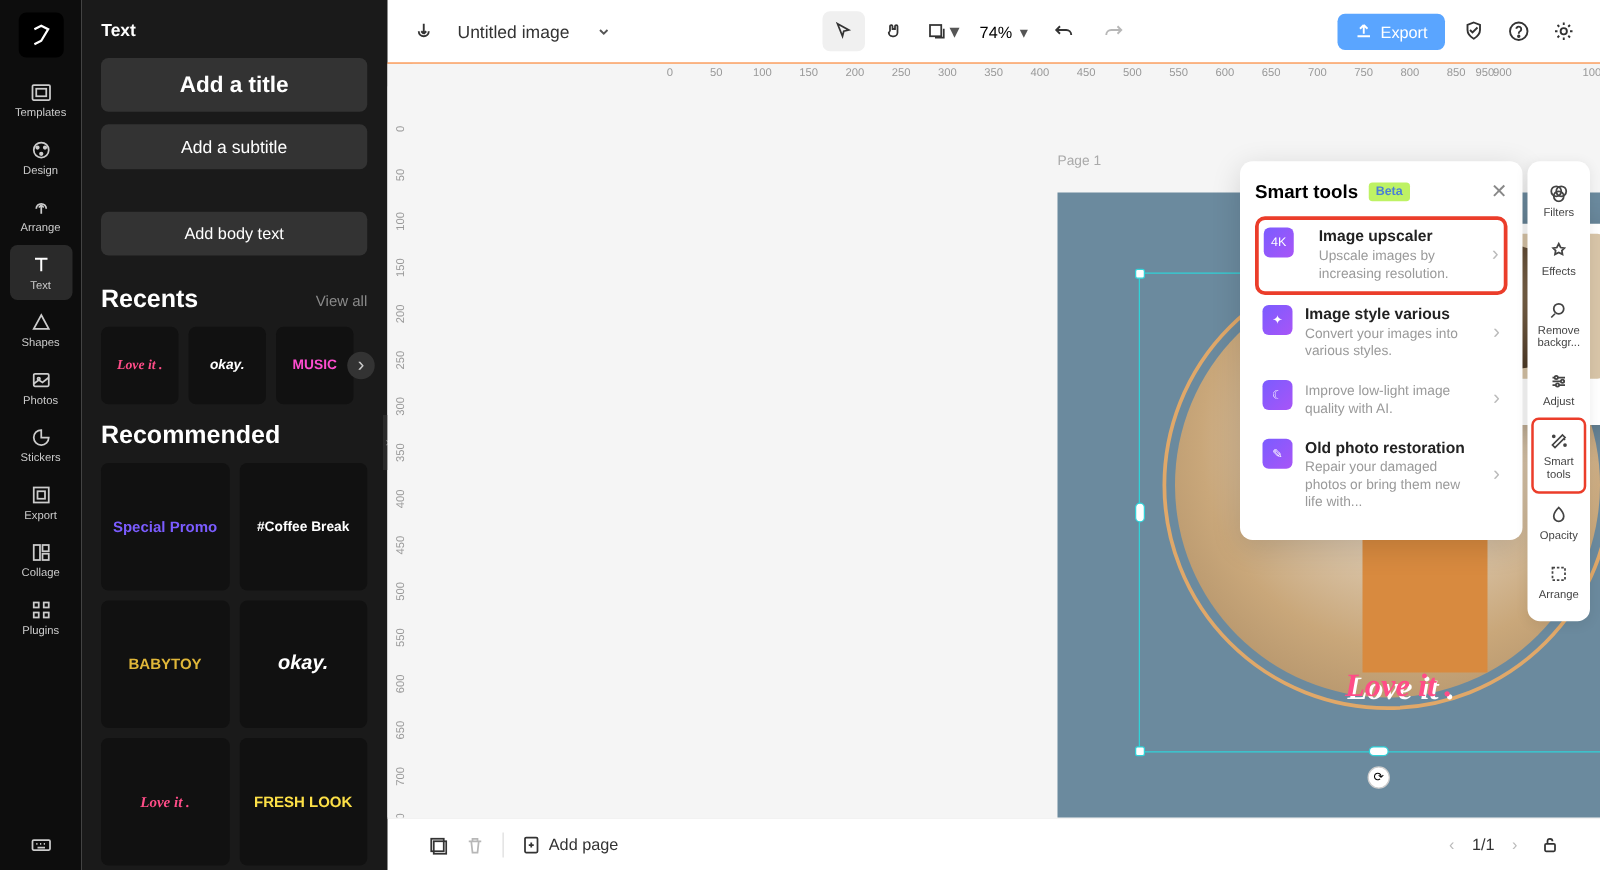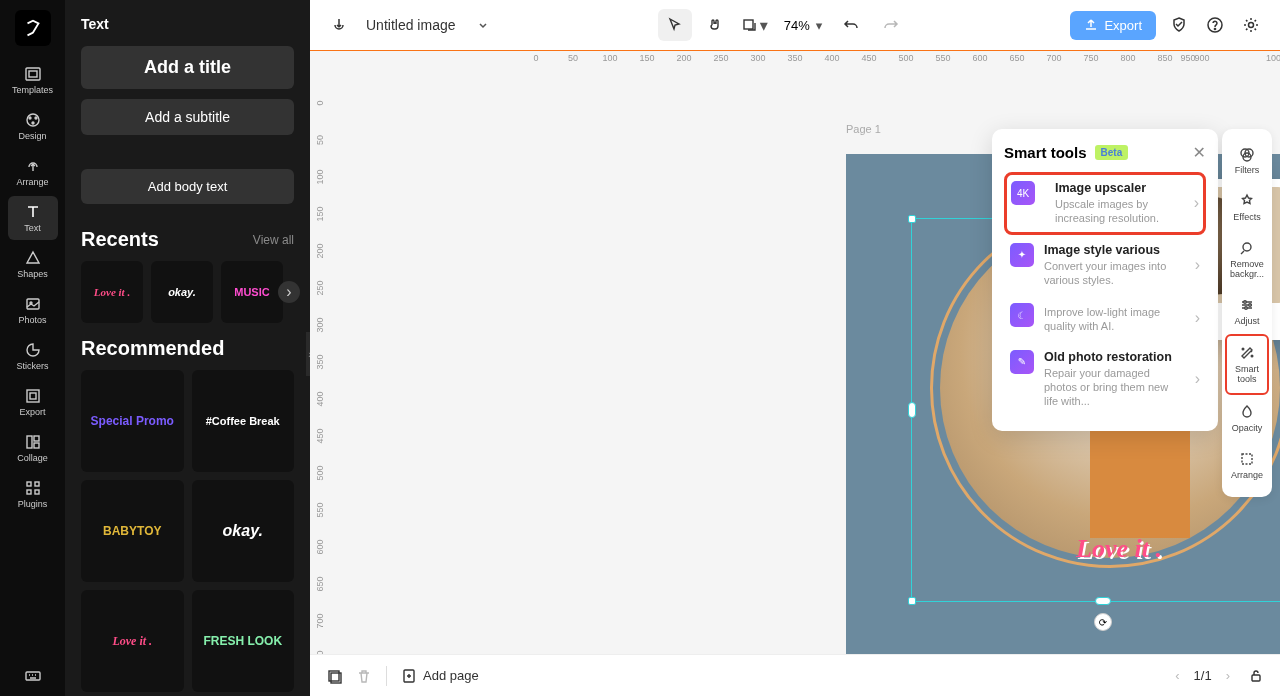--- a/index.html
+++ b/index.html
@@ -108,21 +108,21 @@
 .tool-arr { color: #bbb; align-self: center; }
 
 
 .right-rail { position: absolute; right: 8px; top: 78px; width: 50px; background: #fff; border-radius: 10px; box-shadow: 0 2px 10px rgba(0,0,0,0.08); padding: 8px 0; display: flex; flex-direction: column; align-items: center; }
 .rr-item { width: 44px; padding: 8px 0; display: flex; flex-direction: column; align-items: center; gap: 3px; cursor: pointer; border-radius: 6px; }
 .rr-item.hl { border: 2.5px solid #eb3d2a; }
 .rr-item .ico { width: 18px; height: 18px; display: flex; align-items: center; justify-content: center; color: #444; }
 .rr-item .lbl { font-size: 9px; color: #444; text-align: center; line-height: 1.1; }
 
 
-.bottom { height: 42px; border-top: 1px solid #eee; display: flex; align-items: center; padding: 0 16px; gap: 14px; }
+.bottom { height: 42px; border-top: 1px solid #eee; display: flex; align-items: center; padding: 0 32px; gap: 14px; }
 .bb-btn { display: flex; align-items: center; gap: 6px; cursor: pointer; color: #333; font-size: 13px; }
 .bb-spacer { flex: 1; }
 .bb-page { display: flex; align-items: center; gap: 10px; color: #333; font-size: 13px; }
 .bb-arr { cursor: pointer; color: #bbb; padding: 4px; }
 
 svg { display: block; }
 </style>
 </head>
 <body>
 
@@ -260,21 +260,21 @@
     <div class="grid2">
       <div class="thumb rc" style="color:#7b5cff">Special Promo</div>
       <div class="thumb rc" style="color:#fff;font-size:11px">#Coffee Break</div>
     </div>
     <div class="grid2">
       <div class="thumb rc" style="color:#e0b739">BABYTOY</div>
       <div class="thumb rc" style="color:#fff;font-style:italic;font-size:16px">okay.</div>
     </div>
     <div class="grid2">
       <div class="thumb rc" style="color:#ff4d88;font-style:italic;font-family:serif">Love it .</div>
-      <div class="thumb rc" style="color:#86efac">FRESH LOOK</div>
+      <div class="thumb rc" style="color:#fde047">FRESH LOOK</div>
     </div>
   </div>
 </div>
 
 <div class="knob"></div>
 
 <div class="main">
 
   <div class="topbar">
     <div class="tb-left">

